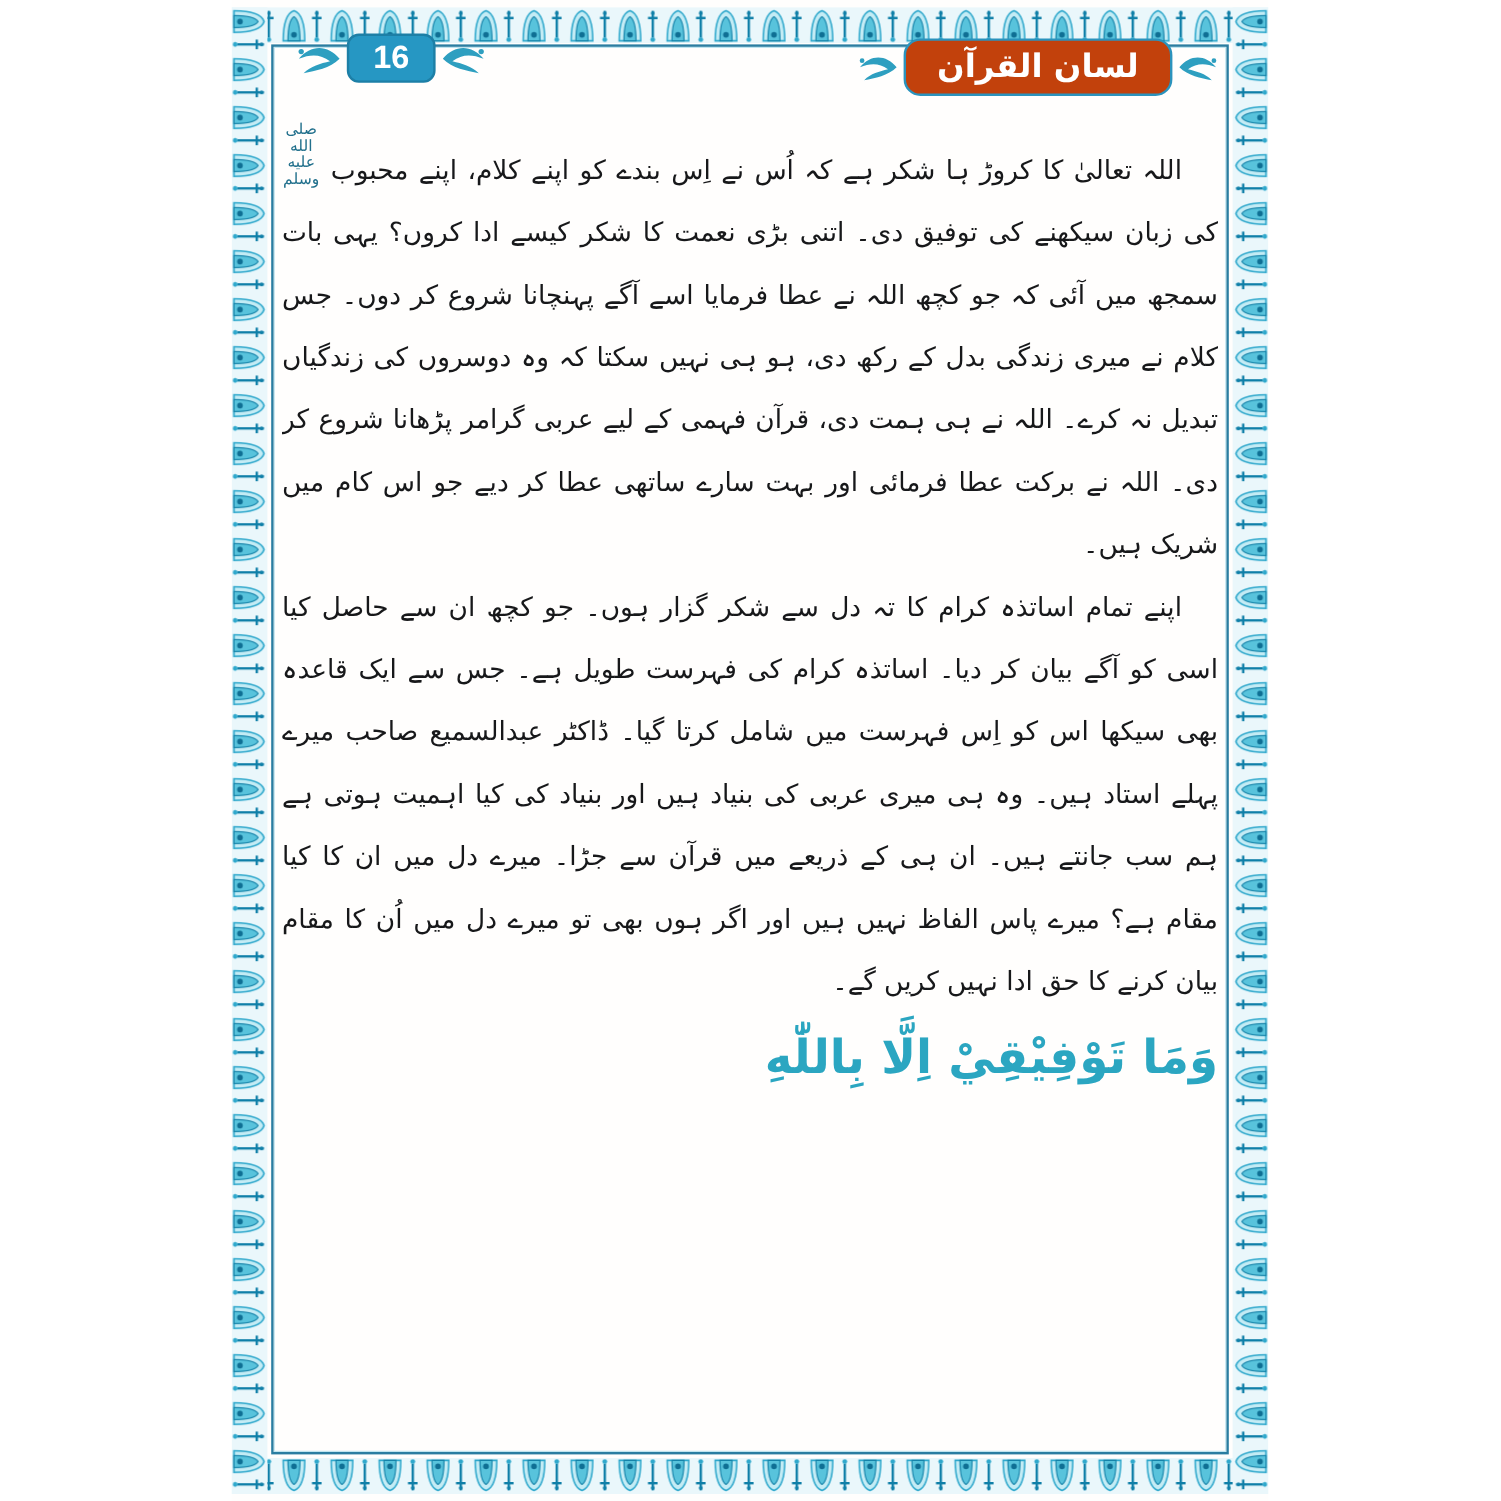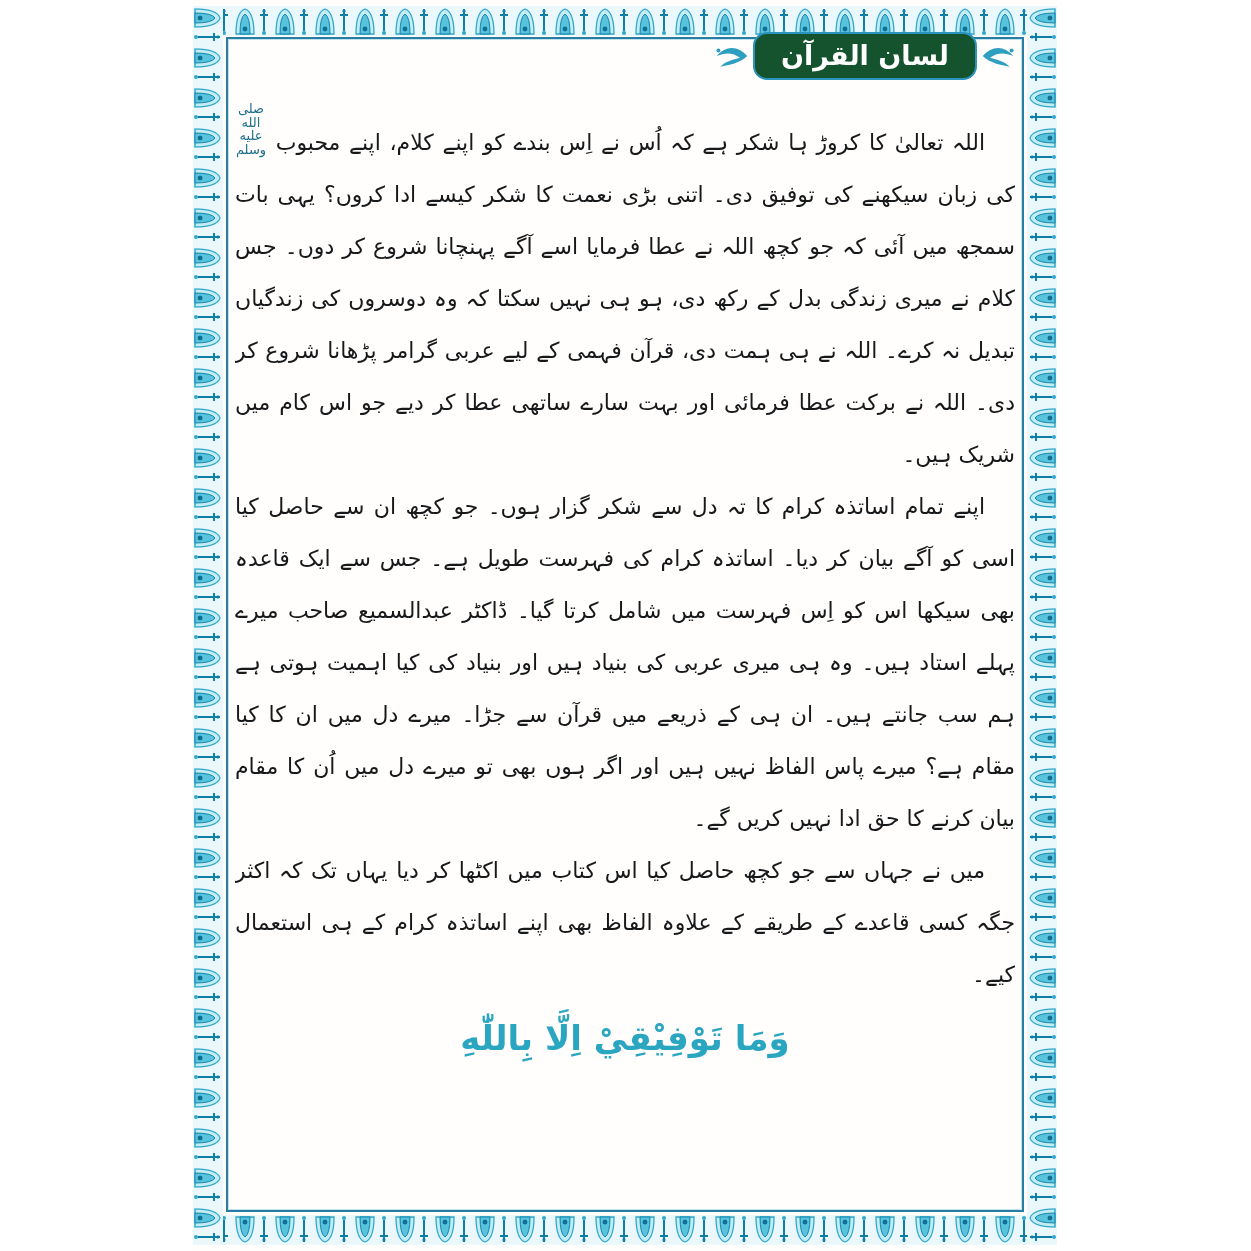--- a/index.html
+++ b/index.html
@@ -16,31 +16,31 @@
 
   .frame-line{position:absolute;left:33px;right:33px;top:37px;bottom:39px;
               border:2px solid #2a7da1;box-shadow:inset 0 0 0 1px #bfe4ef;}
 
   
   .page-num-wrap{position:absolute;left:52px;top:28px;display:flex;align-items:center;gap:4px;}
   .page-num-badge{background:#2697c3;border:2px solid #1d7fa6;border-radius:10px;
                   color:#ffffff;font-family:"Liberation Sans",sans-serif;font-weight:bold;
                   font-size:27px;padding:5px 20px;line-height:1;}
   .title-ribbon{position:absolute;right:40px;top:32px;display:flex;align-items:center;gap:4px;}
-  .title-badge{background:#14532d;border:2px solid #2b93bd;border-radius:14px;color:#ffffff;
+  .title-badge{background:#c2410c;border:2px solid #2b93bd;border-radius:14px;color:#ffffff;
                font-size:27px;font-weight:bold;padding:6px 26px;line-height:1.2;direction:rtl;}
 
   
   .text-block{position:absolute;top:102px;left:42px;right:42px;bottom:46px;overflow:hidden;
               direction:rtl;text-align:justify;}
   .para{margin:0;font-size:22px;line-height:52px;color:#17181a;text-indent:30px;}
   .seg-normal{}
   .seg-honorific{display:inline-block;width:32px;font-size:13px;line-height:1.05;color:#22708c;
                  text-align:center;vertical-align:-4px;white-space:normal;text-indent:0;}
-  .verse-center{text-align:center;text-indent:0;color:#2ba6c1;font-size:34px;font-weight:bold;
+  .verse-center{text-align:right;text-indent:0;color:#2ba6c1;font-size:39px;font-weight:bold;
                 line-height:70px;margin:2px 0;}
   .flourish{flex:0 0 auto;}
 </style>
 </head>
 <body>
 
 <div class="canvas">
   <div class="page">
 
     <svg class="lace lace-top" xmlns="http://www.w3.org/2000/svg" preserveAspectRatio="none">
@@ -102,34 +102,44 @@
           <path d="M27,9 h8" stroke="#0f7fa8" stroke-width="2"></path>
           <circle cx="31" cy="27" r="2" fill="#2fa8cc"></circle>
           <circle cx="31" cy="5" r="1.6" fill="#0f7fa8"></circle>
         </pattern>
       </defs>
       <rect x="0" y="0" width="100%" height="100%" fill="url(#laceR)"></rect>
     </svg>
 
     <div class="frame-line"></div>
 
+    <div class="page-num-wrap">
+      <svg class="flourish" width="40" height="40" viewBox="0 0 40 40">
+        <path d="M38,20 C28,8 14,8 4,20 C14,16 22,16 30,22 C22,24 14,26 8,32 C18,30 30,28 38,20 Z" fill="#2e9fc0"></path>
+        <circle cx="6" cy="14" r="2.2" fill="#2e9fc0"></circle>
+      </svg>
+      <div class="page-num-badge">16</div>
+      <svg class="flourish" width="40" height="40" viewBox="0 0 40 40" style="transform:scaleX(-1)">
+        <path d="M38,20 C28,8 14,8 4,20 C14,16 22,16 30,22 C22,24 14,26 8,32 C18,30 30,28 38,20 Z" fill="#2e9fc0"></path>
+        <circle cx="6" cy="14" r="2.2" fill="#2e9fc0"></circle>
+      </svg>
+    </div>
 
     <div class="title-ribbon">
       <svg class="flourish" width="36" height="44" viewBox="0 0 40 40">
         <path d="M38,20 C28,8 14,8 4,20 C14,16 22,16 30,22 C22,24 14,26 8,32 C18,30 30,28 38,20 Z" fill="#2e9fc0"></path>
         <circle cx="6" cy="14" r="2.2" fill="#2e9fc0"></circle>
       </svg>
       <div class="title-badge">لسان القرآن</div>
       <svg class="flourish" width="36" height="44" viewBox="0 0 40 40" style="transform:scaleX(-1)">
         <path d="M38,20 C28,8 14,8 4,20 C14,16 22,16 30,22 C22,24 14,26 8,32 C18,30 30,28 38,20 Z" fill="#2e9fc0"></path>
         <circle cx="6" cy="14" r="2.2" fill="#2e9fc0"></circle>
       </svg>
     </div>
 
     <div class="text-block">
         <p class="para"><span class="seg-normal">اللہ تعالیٰ کا کروڑ ہا شکر ہے کہ اُس نے اِس بندے کو اپنے کلام، اپنے محبوب </span><span class="seg-honorific">صلى الله عليه وسلم</span><span class="seg-normal"> کی زبان سیکھنے کی توفیق دی۔ اتنی بڑی نعمت کا شکر کیسے ادا کروں؟ یہی بات سمجھ میں آئی کہ جو کچھ اللہ نے عطا فرمایا اسے آگے پہنچانا شروع کر دوں۔ جس کلام نے میری زندگی بدل کے رکھ دی، ہو ہی نہیں سکتا کہ وہ دوسروں کی زندگیاں تبدیل نہ کرے۔ اللہ نے ہی ہمت دی، قرآن فہمی کے لیے عربی گرامر پڑھانا شروع کر دی۔ اللہ نے برکت عطا فرمائی اور بہت سارے ساتھی عطا کر دیے جو اس کام میں شریک ہیں۔</span></p>
         <p class="para"><span class="seg-normal">اپنے تمام اساتذہ کرام کا تہ دل سے شکر گزار ہوں۔ جو کچھ ان سے حاصل کیا اسی کو آگے بیان کر دیا۔ اساتذہ کرام کی فہرست طویل ہے۔ جس سے ایک قاعدہ بھی سیکھا اس کو اِس فہرست میں شامل کرتا گیا۔ ڈاکٹر عبدالسمیع صاحب میرے پہلے استاد ہیں۔ وہ ہی میری عربی کی بنیاد ہیں اور بنیاد کی کیا اہمیت ہوتی ہے ہم سب جانتے ہیں۔ ان ہی کے ذریعے میں قرآن سے جڑا۔ میرے دل میں ان کا کیا مقام ہے؟ میرے پاس الفاظ نہیں ہیں اور اگر ہوں بھی تو میرے دل میں اُن کا مقام بیان کرنے کا حق ادا نہیں کریں گے۔</span></p>
-        <p class="para"><span class="seg-normal">میں نے جہاں سے جو کچھ حاصل کیا اس کتاب میں اکٹھا کر دیا یہاں تک کہ اکثر جگہ کسی قاعدے کے طریقے کے علاوہ الفاظ بھی اپنے اساتذہ کرام کے ہی استعمال کیے۔</span></p>
         <p class="para verse-center"><span class="seg-normal">وَمَا تَوْفِيْقِيْ اِلَّا بِاللّٰهِ</span></p>
       </div>
 
   </div>
 </div>
 
 </body></html>

